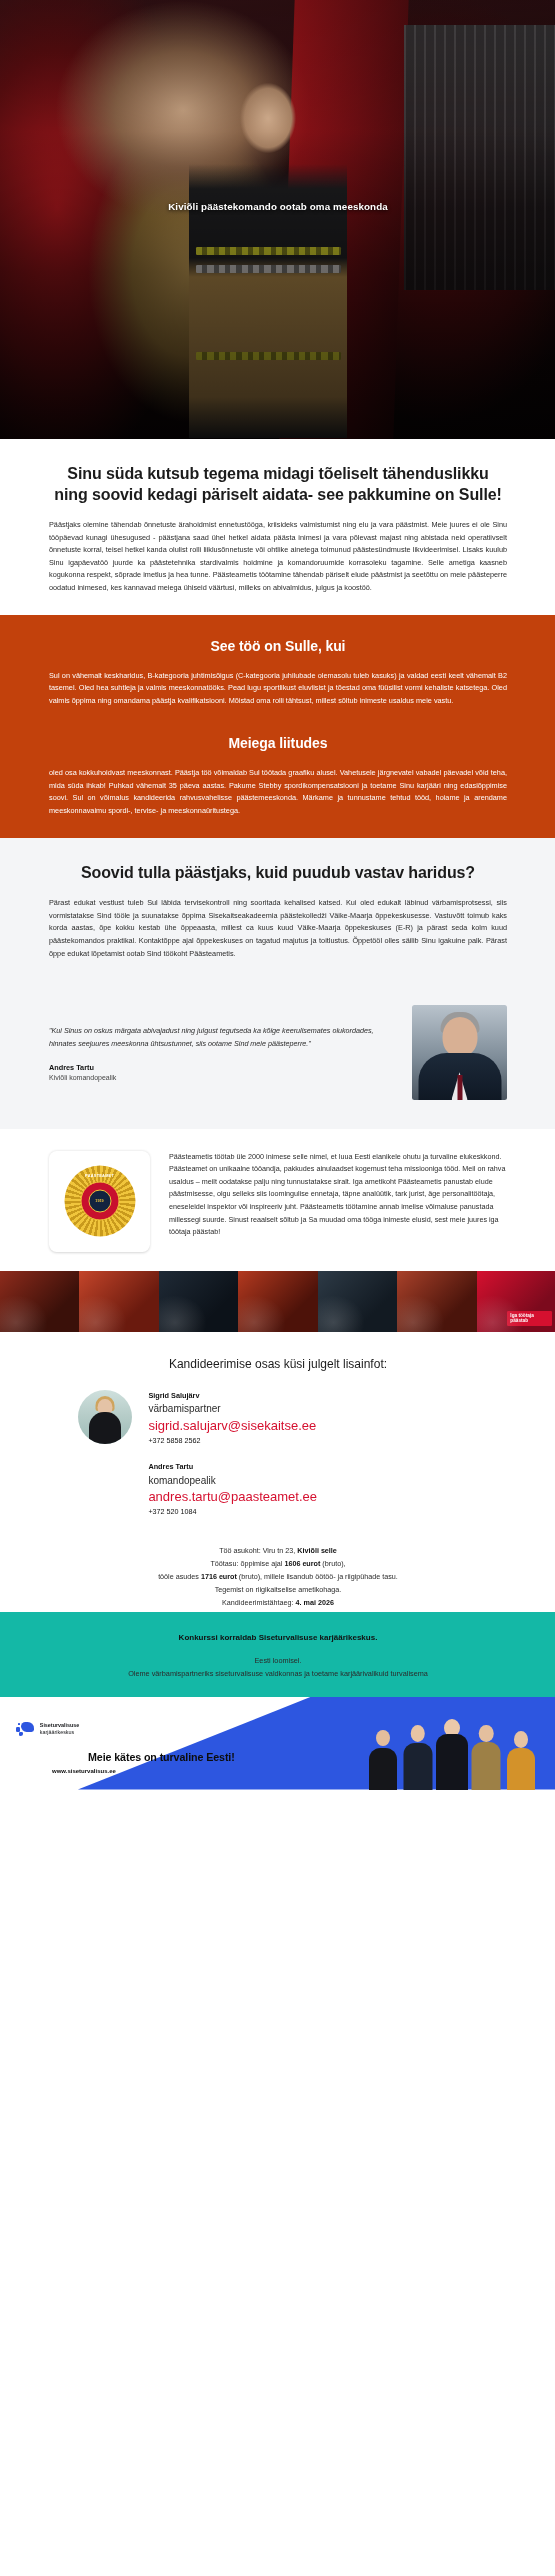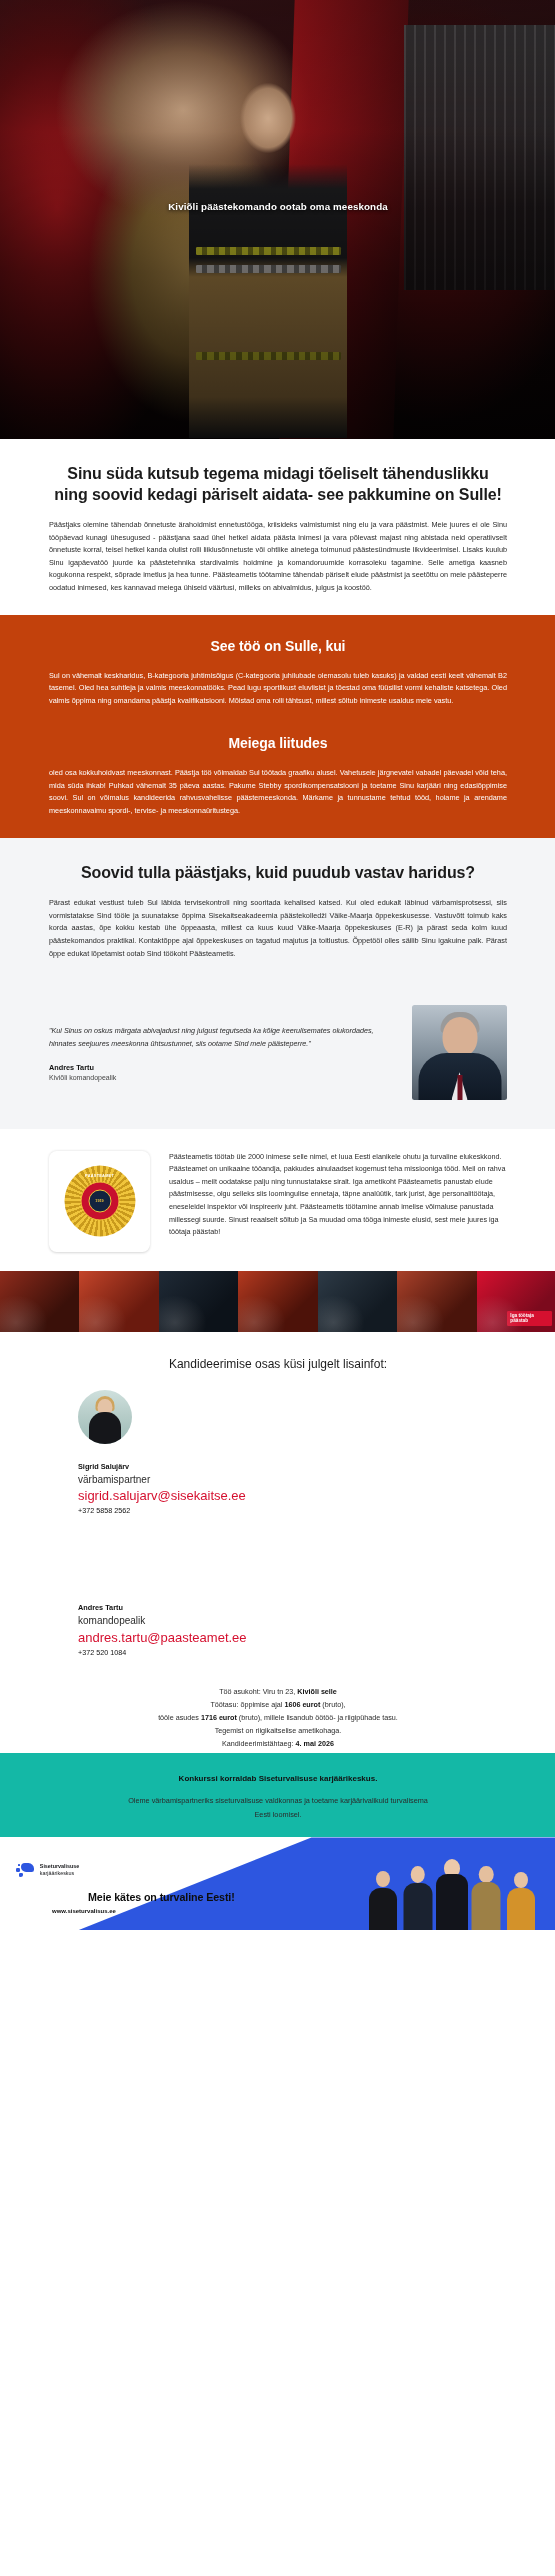--- a/index.html
+++ b/index.html
@@ -168,21 +168,21 @@
     background: radial-gradient(ellipse at center, rgba(255,255,255,.16), rgba(255,255,255,0) 70%);
   }
   .strip-badge {
     position:absolute; right:3.8px; bottom:6.3px; color:#fff; font-size:4.7px; font-weight:700;
     background:#d5102f; padding:1.9px 3.2px; border-radius:1.3px; line-height:1.1; max-width:45px;
   }
 
   
   .contacts { background:#ffffff; padding: 25px 49px 11.4px; }
   .contacts-title { text-align:center; font-size:12px; font-weight:400; color:#1c1c1c; margin:0 0 19px; }
-  .contact-row { display:flex; gap:16.4px; align-items:flex-start; padding-left:29px;flex-direction:column; }
+  .contact-row { display:flex; gap:16.4px; align-items:flex-start; padding-left:29px; }
   .contact-photo {
     width:54px; height:54px; flex:0 0 54px; border-radius:50%; overflow:hidden; position:relative;
     background: linear-gradient(180deg,#cfe0dd 0%,#b7cdc9 45%,#9dbbb6 100%);
   }
   .cp-head { position:absolute; left:50%; top:8.8px; transform:translateX(-50%); width:15px; height:17.7px;
     border-radius:50%; background:#e4c3a6; }
   .cp-hair { position:absolute; left:50%; top:5.7px; transform:translateX(-50%); width:19px; height:15px;
     border-radius:10px 10px 2.5px 2.5px; background:#cfa45e; }
   .cp-body { position:absolute; left:50%; bottom:0; transform:translateX(-50%); width:32px; height:32px;
     border-radius:15px 15px 0 0; background:#15161a; }
@@ -347,22 +347,22 @@
   <section class="job-facts">
     <p><span>Töö asukoht: Viru tn 23, </span><b>Kiviõli selle</b></p>
     <p><span>Töötasu: õppimise ajal </span><b>1606 eurot</b><span> (bruto),</span></p>
     <p><span>tööle asudes </span><b>1716 eurot</b><span> (bruto), millele lisandub öötöö- ja riigipühade tasu.</span></p>
     <p>Tegemist on riigikaitselise ametikohaga.</p>
     <p><span>Kandideerimistähtaeg: </span><b>4. mai 2026</b></p>
   </section>
 
   <section class="closing">
     <p class="lead">Konkurssi korraldab Siseturvalisuse karjäärikeskus.</p>
+    <p class="sub">Eesti loomisel.</p>
     <p class="sub">Oleme värbamispartneriks siseturvalisuse valdkonnas ja toetame karjäärivalikuid turvalisema</p>
-    <p class="sub">Eesti loomisel.</p>
   </section>
 
   <section class="banner">
     <div class="banner-blue"></div>
     <div class="banner-logo">
       <span class="map-mark">
         <i class="m1"></i>
           <i class="m2"></i>
           <i class="m3"></i>
           <i class="m4"></i>

